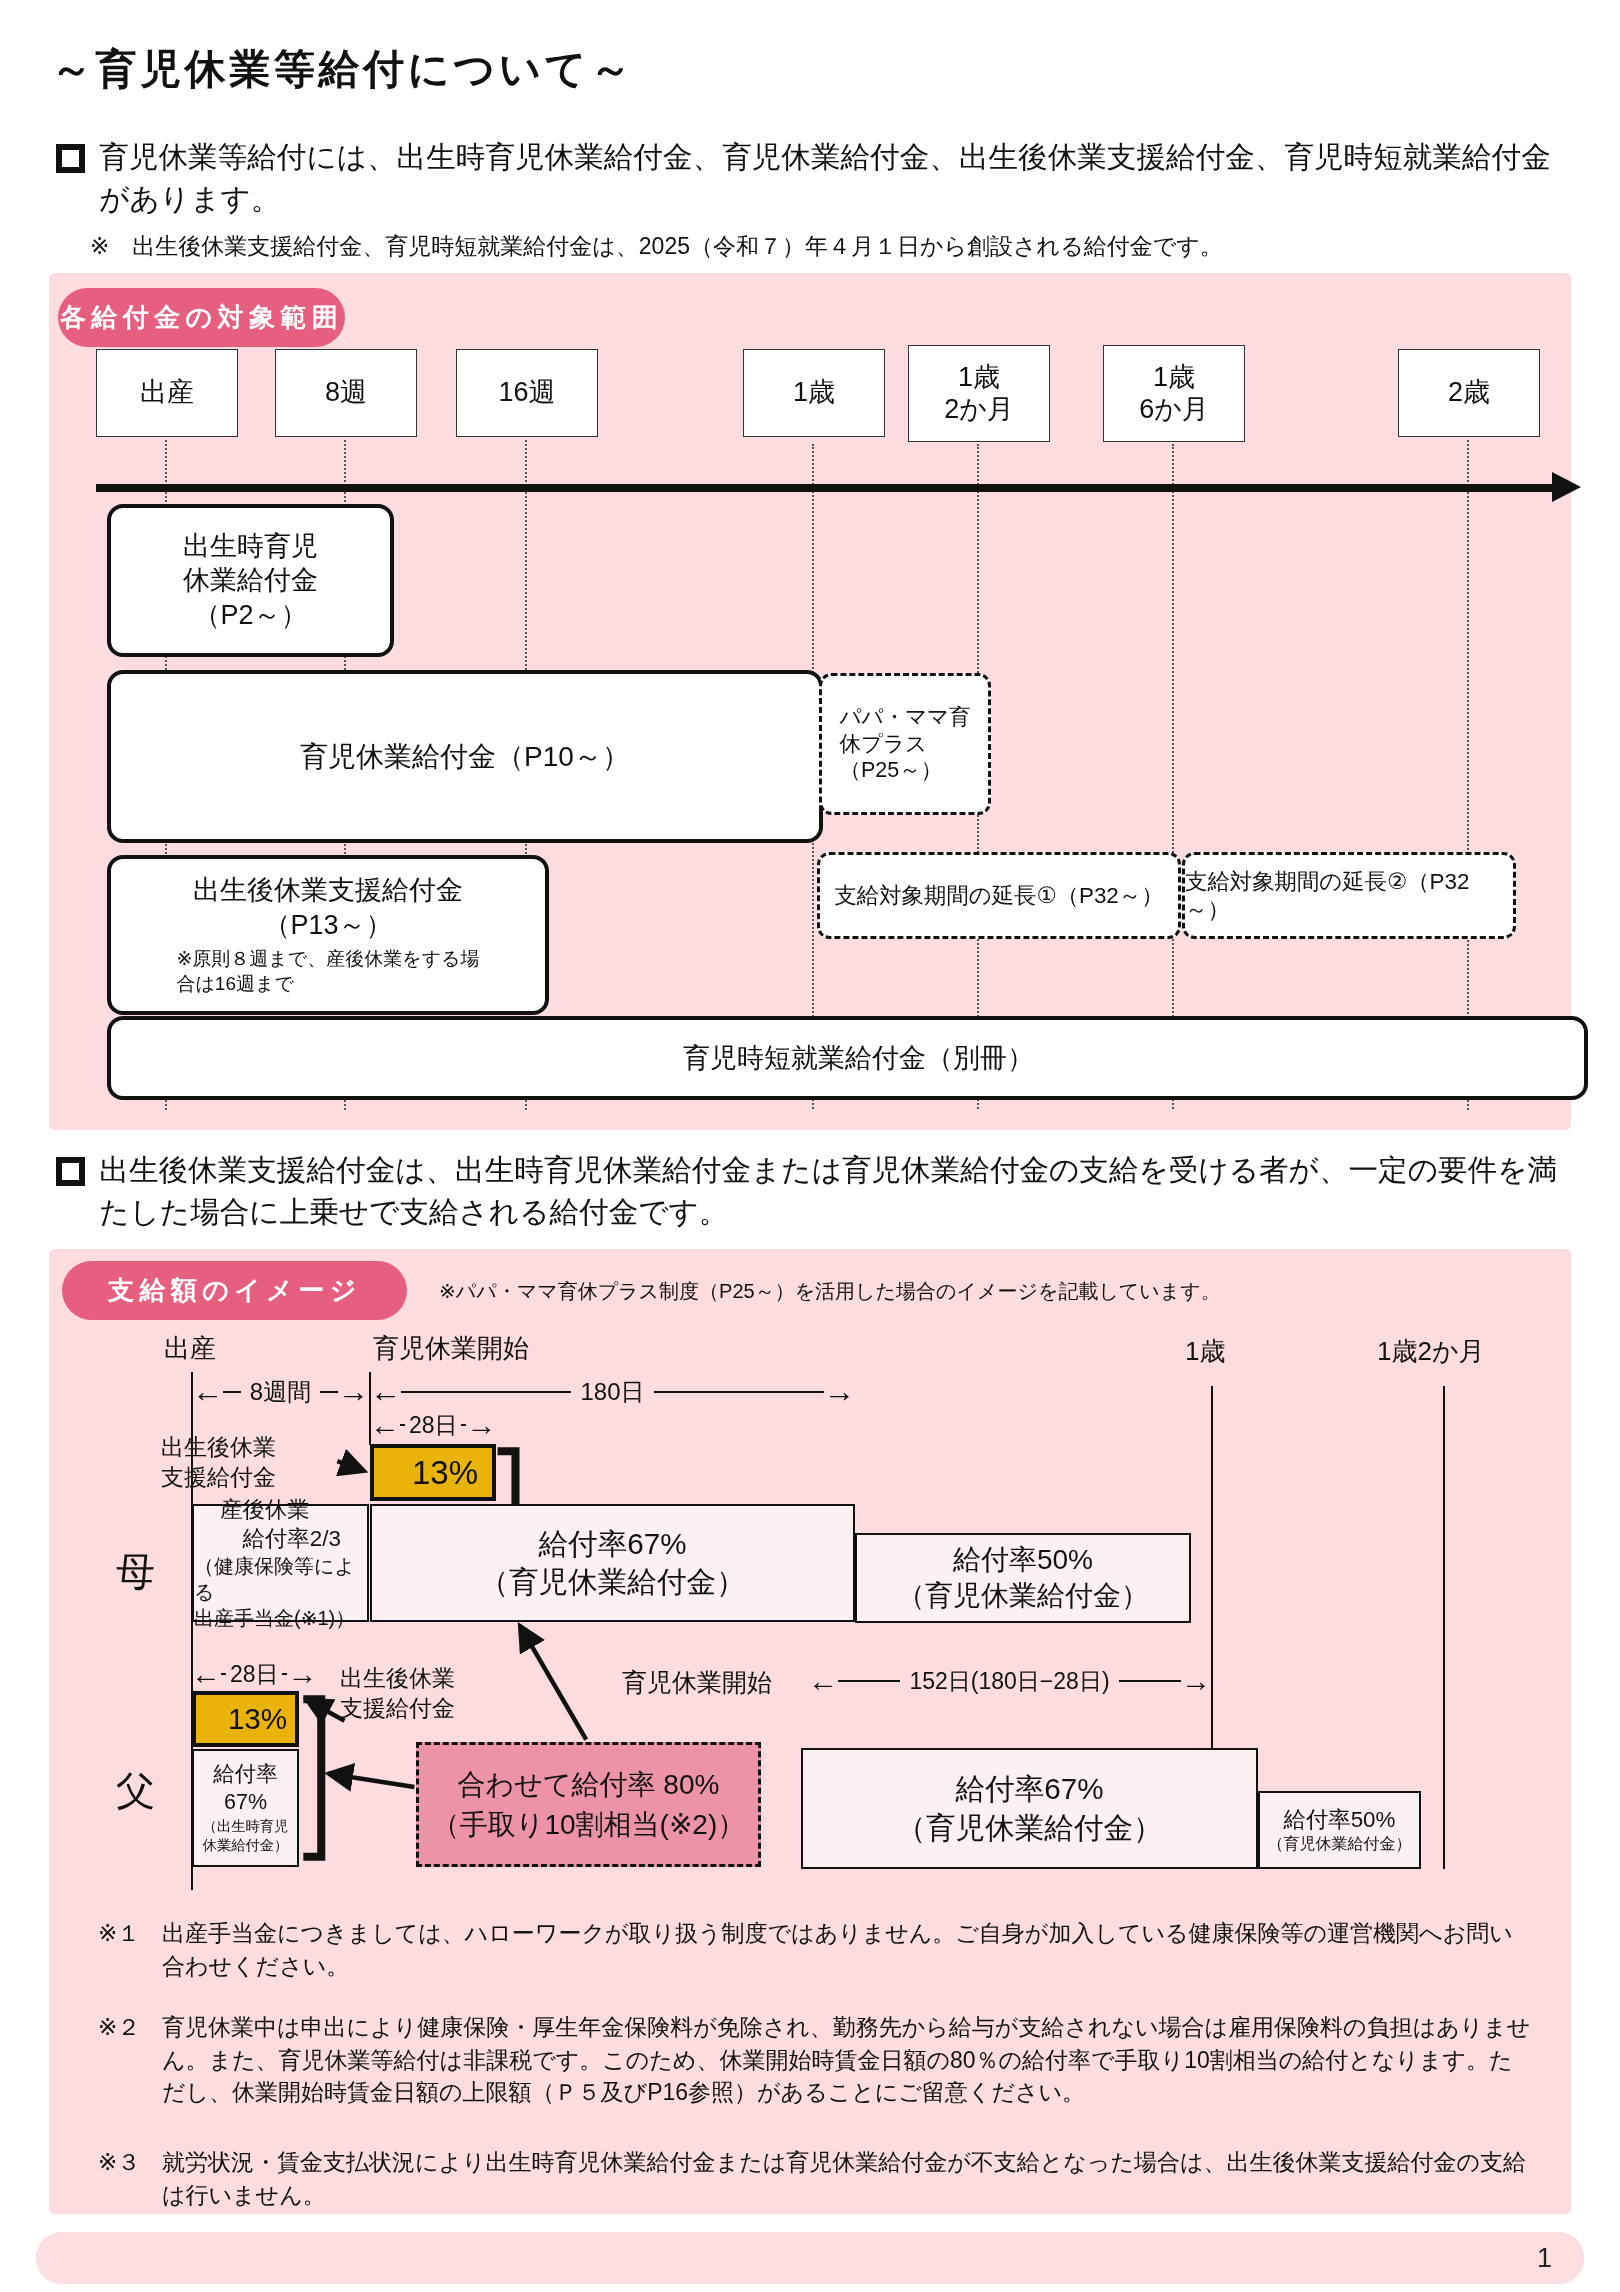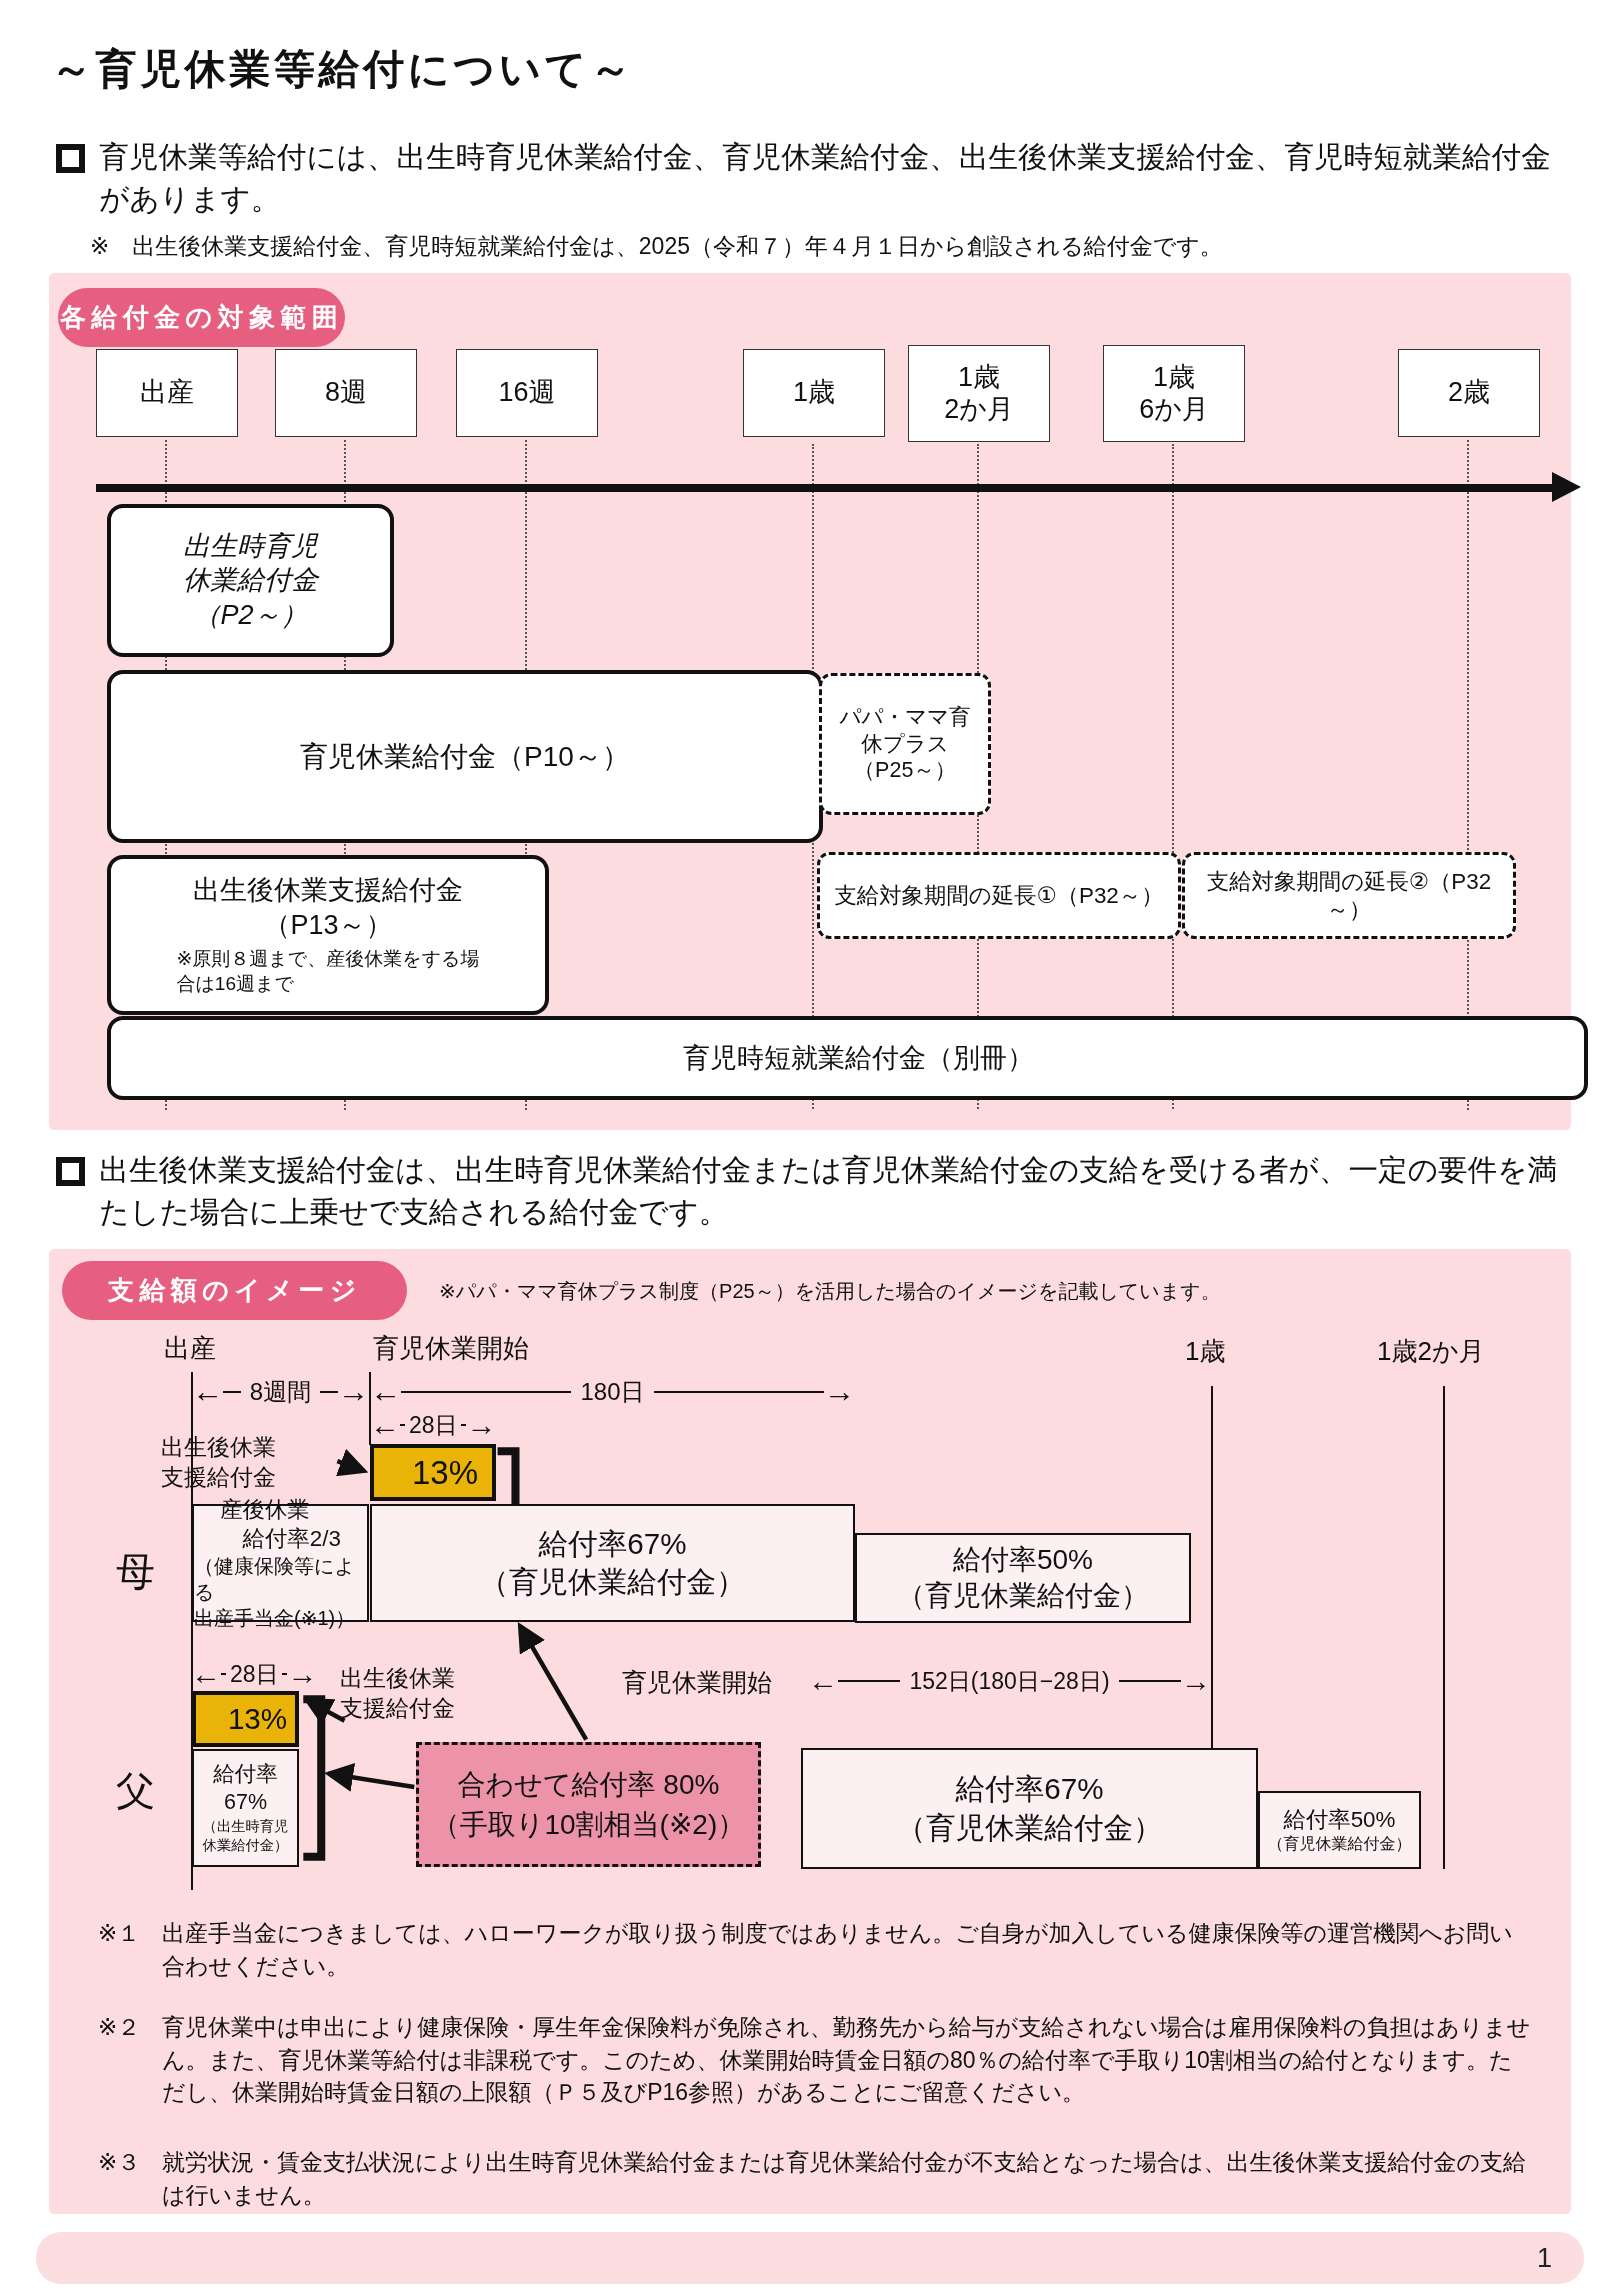--- a/index.html
+++ b/index.html
@@ -23,21 +23,21 @@
   
   .tbox{position:absolute;background:#fff;border:1.8px solid #333;display:flex;align-items:center;
         justify-content:center;font-size:27px;text-align:center;line-height:1.15;}
   .vdash{position:absolute;width:0;border-left:2.7px dotted #555;}
   .tl-arrow{position:absolute;height:8px;background:#111;}
   .tl-arrow:after{content:"";position:absolute;right:-25px;top:-11.6px;width:0;height:0;
         border-left:29px solid #111;border-top:15px solid transparent;border-bottom:15px solid transparent;}
   .rbox{position:absolute;background:#fff;border:4.5px solid #111;border-radius:16px;display:flex;
         flex-direction:column;align-items:center;justify-content:center;text-align:center;line-height:1.28;}
   .dbox{position:absolute;background:#fff;border:3.6px dashed #111;border-radius:12.5px;display:flex;
-        align-items:center;justify-content:center;text-align:center;line-height:1.25;}
+        align-items:center;justify-content:center;text-align:left;line-height:1.25;}
   
   .lite{position:absolute;background:#fdf0f2;border:2.7px solid #111;display:flex;flex-direction:column;
         align-items:center;justify-content:center;text-align:center;line-height:1.3;}
   .hl13{position:absolute;background:#eab308;border:4.5px solid #111;display:flex;align-items:center;
         justify-content:center;font-size:33px;padding-left:24px;}
   .dhl{position:absolute;background:#ec93a8;border:3.6px dashed #111;display:flex;align-items:center;
        justify-content:center;text-align:center;font-size:28px;line-height:1.4;}
   .vline{position:absolute;width:0;border-left:2.7px solid #111;}
   .measure{position:absolute;display:flex;align-items:center;white-space:nowrap;}
   .m-line{flex:1;height:2.7px;background:#111;min-width:5.4px;}
@@ -85,21 +85,21 @@
     <div class="vdash" style="left:116px;top:167px;height:670px;"></div>
     <div class="vdash" style="left:295px;top:167px;height:670px;"></div>
     <div class="vdash" style="left:476px;top:167px;height:670px;"></div>
     <div class="vdash" style="left:763px;top:171px;height:665px;"></div>
     <div class="vdash" style="left:928px;top:171px;height:665px;"></div>
     <div class="vdash" style="left:1123px;top:171px;height:665px;"></div>
     <div class="vdash" style="left:1418px;top:167px;height:670px;"></div>
 
     <div class="tl-arrow" style="left:47px;top:211px;width:1460px;"></div>
 
-    <div class="rbox pre" style="left:58px;top:231px;width:279px;height:145px;font-size:27px;font-style:italic;">出生時育児
+    <div class="rbox pre" style="left:58px;top:231px;width:279px;height:145px;font-size:27px;">出生時育児
 休業給付金
 （P2～）</div>
     <div class="rbox" style="left:58px;top:397px;width:708px;height:165px;font-size:28px;">育児休業給付金（P10～）</div>
     <div class="dbox pre" style="left:770px;top:400px;width:166px;height:136px;font-size:21.5px;">パパ・ママ育
 休プラス
 （P25～）</div>
     <div class="dbox" style="left:768px;top:579px;width:358px;height:81px;font-size:22.4px;">支給対象期間の延長①（P32～）</div>
     <div class="dbox" style="left:1133px;top:579px;width:328px;height:81px;font-size:22.4px;">支給対象期間の延長②（P32～）</div>
     <div class="rbox" style="left:58px;top:582px;width:434px;height:152px;">
       <div class="pre" style="font-size:27px;">出生後休業支援給付金

